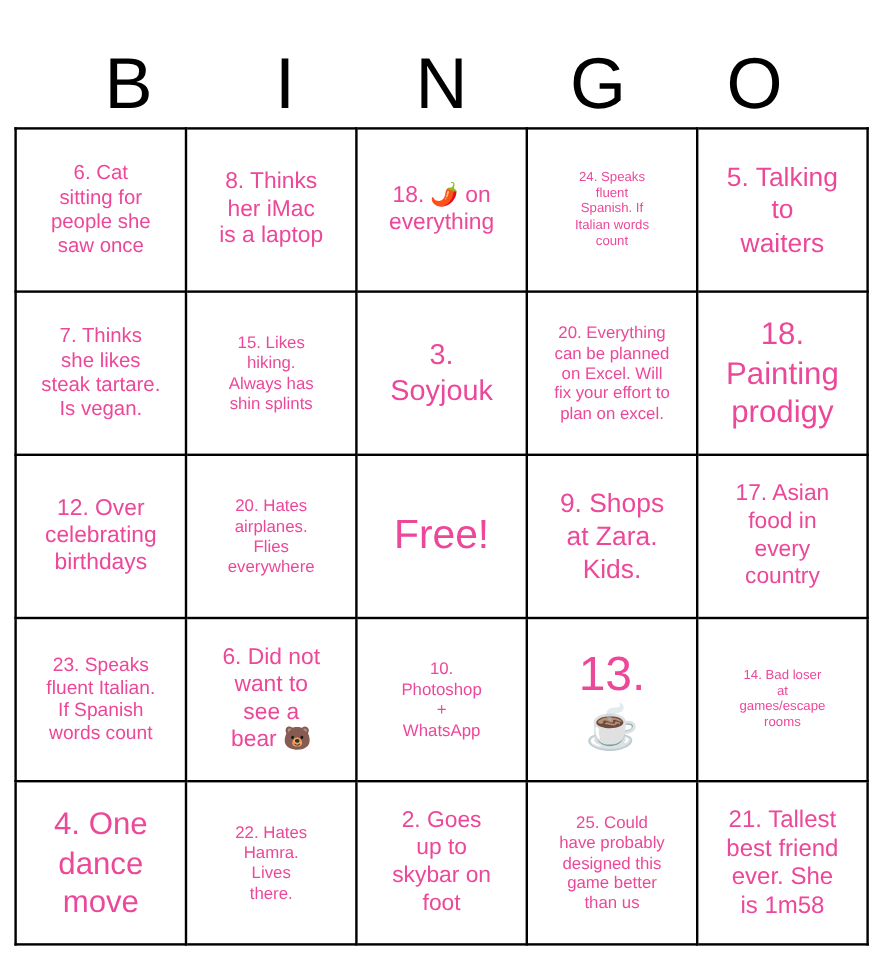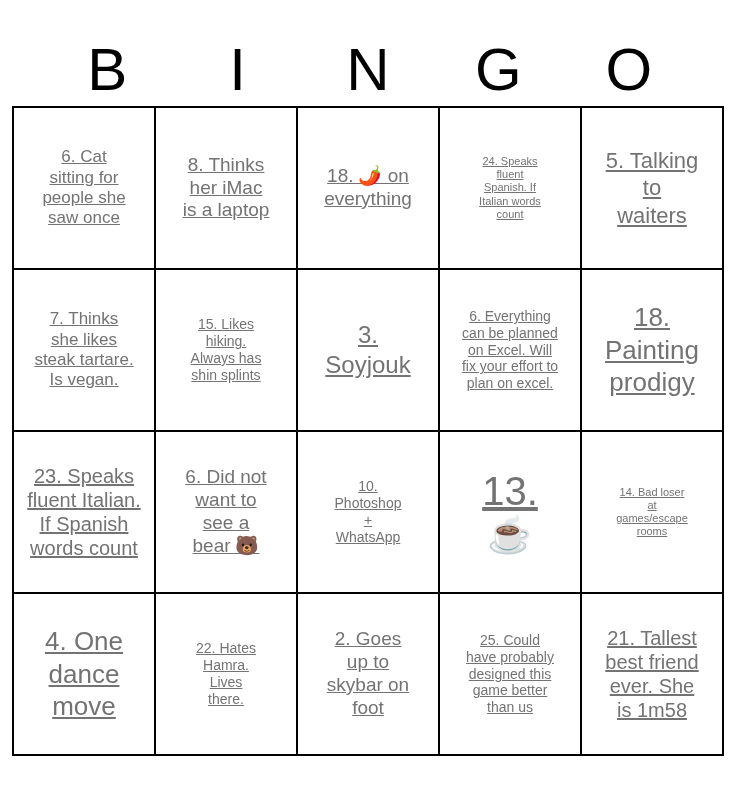--- a/index.html
+++ b/index.html
@@ -43,30 +43,29 @@
     width: 130px;
     height: 130px;
     text-align: center;
     vertical-align: middle;
     padding: 2px 5px;
     overflow: hidden;
   }
   .txt {
     white-space: pre-line;
     line-height: 1.2;
-    color: #737373;
-    text-decoration: underline;
+    color: #ec4899;
   }
   .emoji {
     line-height: 1.1;
     margin-top: 2px;
   }
   .fs14 { font-size: 14px; }
   .fs15 { font-size: 11px; }
-  .fs16 { font-size: 20px; }
+  .fs16 { font-size: 16px; }
   .fs17 { font-size: 17px; }
   .fs18 { font-size: 14px; }
   .fs19 { font-size: 19px; }
   .fs20 { font-size: 20px; }
   .fs22 { font-size: 22px; line-height: 1.25; }
   .fs24 { font-size: 24px; line-height: 1.25; }
   .fs26 { font-size: 26px; line-height: 1.25; }
   .fs33 { font-size: 40px; line-height: 1.1; }
   .fs34 { font-size: 34px; line-height: 1.1; }
   .fs36 { font-size: 36px; }
@@ -126,30 +125,57 @@
             <div class="txt fs18">15. Likes
 hiking.
 Always has
 shin splints</div>
           </td>
       <td>
             <div class="txt fs24">3.
 Soyjouk</div>
           </td>
       <td>
-            <div class="txt fs14">6. Everything
+            <div class="txt fs14">20. Everything
 can be planned
 on Excel. Will
 fix your effort to
 plan on excel.</div>
           </td>
       <td>
             <div class="txt fs26">18.
 Painting
 prodigy</div>
+          </td>
+    </tr>
+    <tr>
+      <td>
+            <div class="txt fs19">12. Over
+celebrating
+birthdays</div>
+          </td>
+      <td>
+            <div class="txt fs18">20. Hates
+airplanes.
+Flies
+everywhere</div>
+          </td>
+      <td>
+            <div class="txt fs34">Free!</div>
+          </td>
+      <td>
+            <div class="txt fs22">9. Shops
+at Zara.
+Kids.</div>
+          </td>
+      <td>
+            <div class="txt fs19">17. Asian
+food in
+every
+country</div>
           </td>
     </tr>
     <tr>
       <td>
             <div class="txt fs16">23. Speaks
 fluent Italian.
 If Spanish
 words count</div>
           </td>
       <td>

